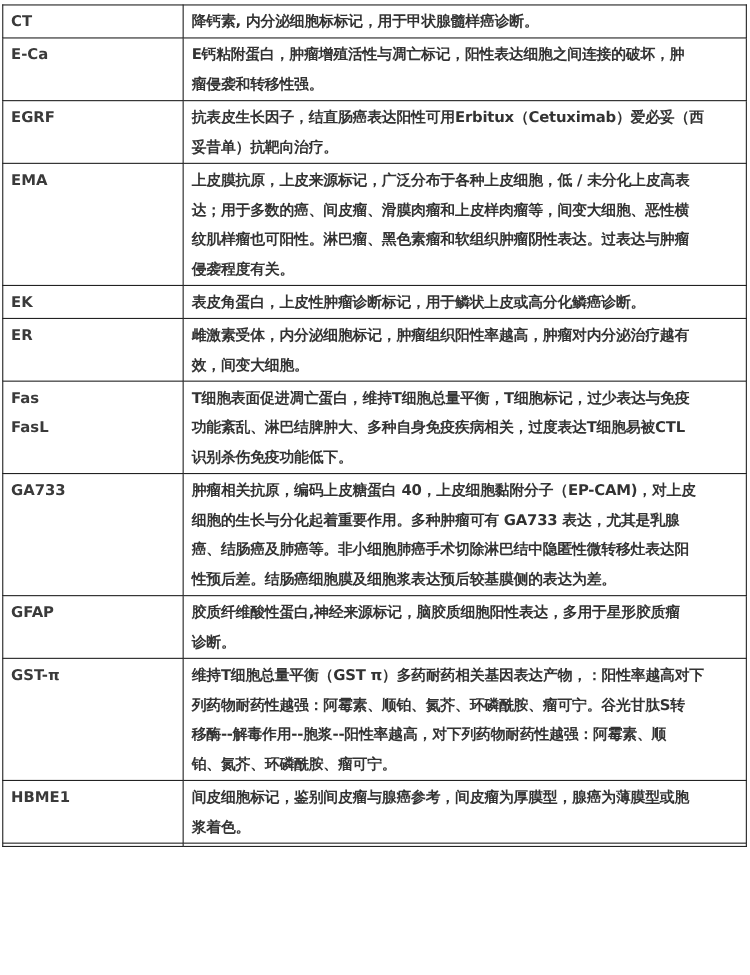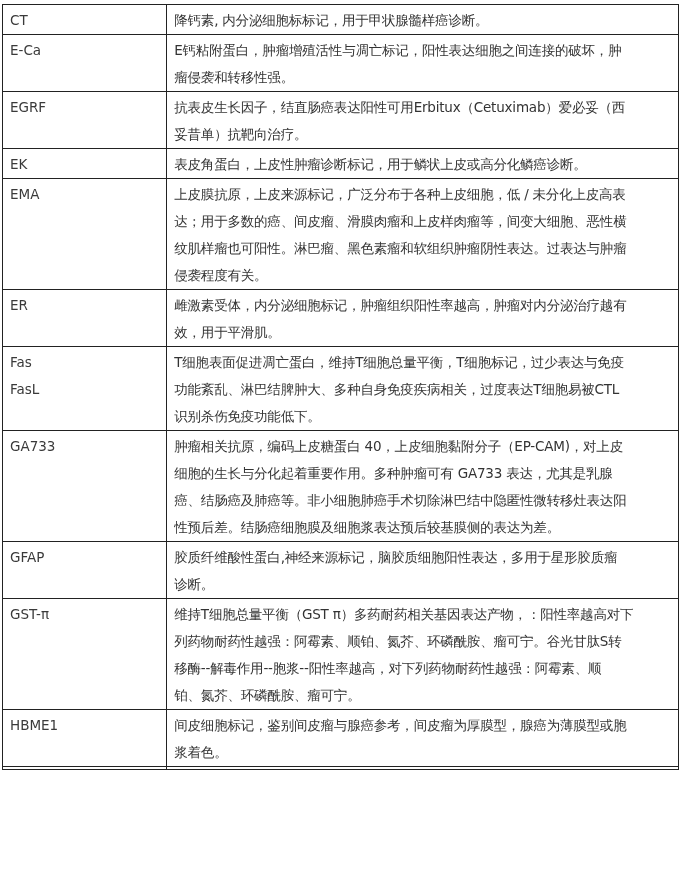--- a/index.html
+++ b/index.html
@@ -4,20 +4,21 @@
 <style>
   html, body { margin: 0; padding: 0; background: #ffffff; }
   body { width: 682px; height: 886px; overflow: hidden; position: relative; }
   .tbl {
     position: absolute; left: 2px; top: 4px;
     width: 677px;
     border-collapse: collapse;
     font-family: "DejaVu Sans", "Liberation Sans", sans-serif;
     font-size: 13.5px;
     color: #333333;
+    font-weight: bold;
   }
   .tbl td {
     border: 1.5px solid #222222;
     vertical-align: top;
     padding: 2px 6px 0 7px;
     line-height: 27px;
   }
   .tbl td.name { width: 150px; color: #3a3a3a; }
   .tbl td.desc { width: 497px; letter-spacing: -0.2px; margin-left: 44px; }
   .line { display: block; white-space: nowrap; }
@@ -48,44 +49,44 @@
         <td class="name">
           <span class="line">EGRF</span>
         </td>
         <td class="desc">
           <span class="line">抗表皮生长因子，结直肠癌表达阳性可用Erbitux（Cetuximab）爱必妥（西</span>
           <span class="line">妥昔单）抗靶向治疗。</span>
         </td>
       </tr>
       <tr>
         <td class="name">
-          <span class="line">EK</span>
-        </td>
-        <td class="desc">
-          <span class="line">表皮角蛋白，上皮性肿瘤诊断标记，用于鳞状上皮或高分化鳞癌诊断。</span>
-        </td>
-      </tr>
-      <tr>
-        <td class="name">
           <span class="line">EMA</span>
         </td>
         <td class="desc">
           <span class="line">上皮膜抗原，上皮来源标记，广泛分布于各种上皮细胞，低 / 未分化上皮高表</span>
           <span class="line">达；用于多数的癌、间皮瘤、滑膜肉瘤和上皮样肉瘤等，间变大细胞、恶性横</span>
           <span class="line">纹肌样瘤也可阳性。淋巴瘤、黑色素瘤和软组织肿瘤阴性表达。过表达与肿瘤</span>
           <span class="line">侵袭程度有关。</span>
         </td>
       </tr>
       <tr>
         <td class="name">
+          <span class="line">EK</span>
+        </td>
+        <td class="desc">
+          <span class="line">表皮角蛋白，上皮性肿瘤诊断标记，用于鳞状上皮或高分化鳞癌诊断。</span>
+        </td>
+      </tr>
+      <tr>
+        <td class="name">
           <span class="line">ER</span>
         </td>
         <td class="desc">
           <span class="line">雌激素受体，内分泌细胞标记，肿瘤组织阳性率越高，肿瘤对内分泌治疗越有</span>
-          <span class="line">效，用于平滑肌。</span>
+          <span class="line">效，间变大细胞。</span>
         </td>
       </tr>
       <tr>
         <td class="name">
           <span class="line">Fas</span>
           <span class="line">FasL</span>
         </td>
         <td class="desc">
           <span class="line">T细胞表面促进凋亡蛋白，维持T细胞总量平衡，T细胞标记，过少表达与免疫</span>
           <span class="line">功能紊乱、淋巴结脾肿大、多种自身免疫疾病相关，过度表达T细胞易被CTL</span>

